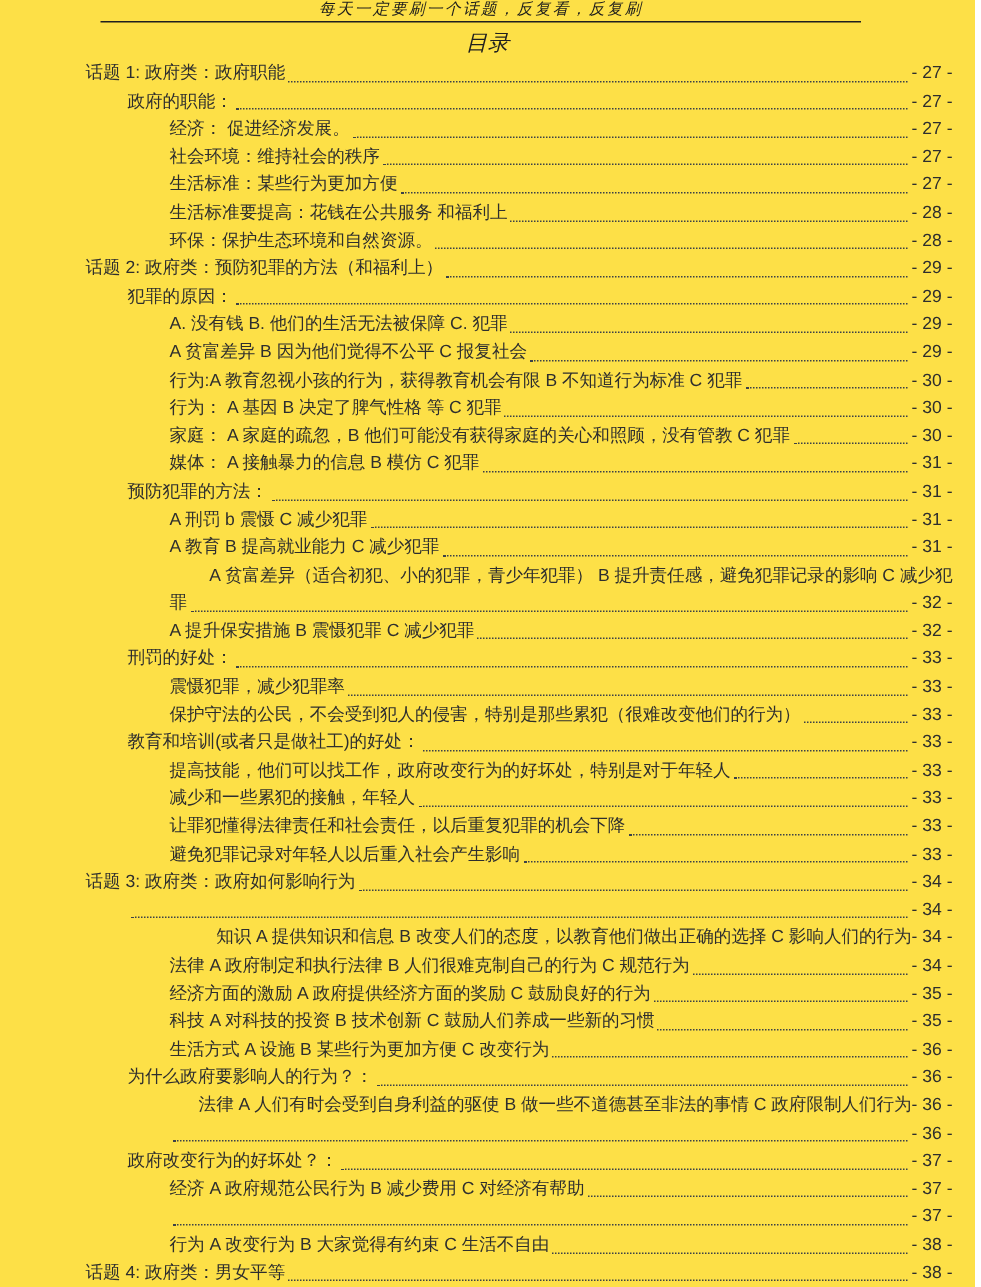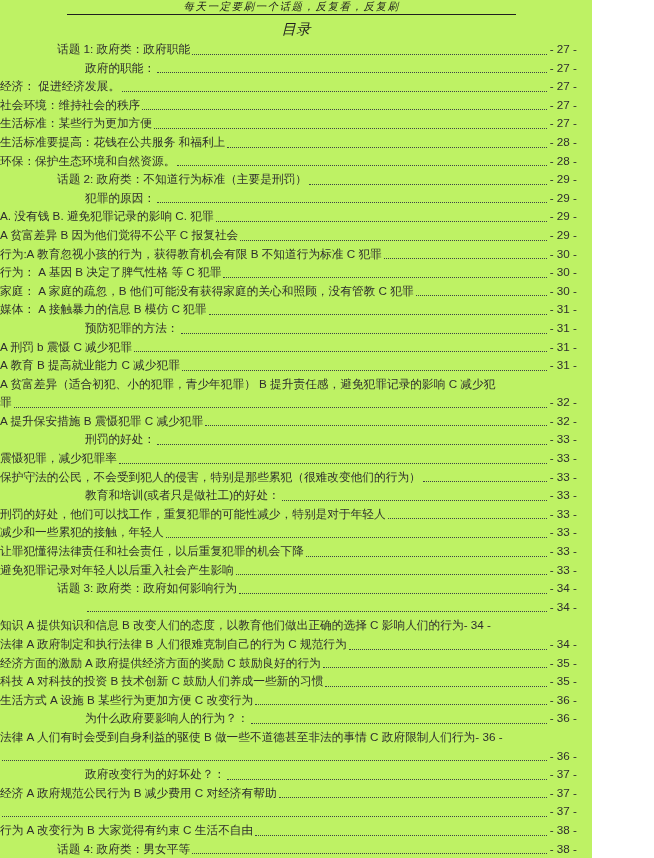--- a/index.html
+++ b/index.html
@@ -1,19 +1,19 @@
 <!DOCTYPE html>
 <html><head>
 <meta charset="utf-8">
 <style>
   html,body{margin:0;padding:0;background:#ffffff;}
   .page{
     position:relative;
-    width:592px;height:858px;
-    background:#bef264;
+    width:650px;height:858px;
+    background:#fde047;
     overflow:hidden;
     font-family:"Liberation Sans","DejaVu Sans",sans-serif;
     color:#2e2e2e;
   }
   .page-header{
     margin:0 76px 0 67px;
     border-bottom:1.5px solid #1f1f1f;
     text-align:center;
     padding-top:1px;
     height:13px;
@@ -43,21 +43,21 @@
     align-items:stretch;
     height:18.6px;
     line-height:18.6px;
     font-size:11.7px;
     padding-right:15px;
     white-space:pre;
     cursor:pointer;
   }
   .lvl0{padding-left:57px;}
   .lvl1{padding-left:85px;align-items:flex-end;}
-  .lvl2{}
+  .lvl2{padding-left:113px;justify-content:flex-end;}
   .toc-text{flex:0 0 auto;color:#2e2e2e;}
   .dots{
     flex:1 1 auto;
     min-width:0;
     border-bottom:1.8px dotted #3c4148;
     margin:0 3px 4px 2px;
     align-self:flex-end;
   }
   .toc-page{flex:0 0 auto;color:#2e2e2e;}
 </style>
@@ -72,39 +72,39 @@
   <div class="toc-title">目录</div>
 
   <div class="toc" id="toc">
       <div class="toc-row lvl0"><span class="toc-text">话题 1: 政府类：政府职能</span><span class="dots"></span><span class="toc-page">- 27 -</span></div>
       <div class="toc-row lvl1"><span class="toc-text">政府的职能：</span><span class="dots"></span><span class="toc-page">- 27 -</span></div>
       <div class="toc-row lvl2"><span class="toc-text">经济： 促进经济发展。</span><span class="dots"></span><span class="toc-page">- 27 -</span></div>
       <div class="toc-row lvl2"><span class="toc-text">社会环境：维持社会的秩序</span><span class="dots"></span><span class="toc-page">- 27 -</span></div>
       <div class="toc-row lvl2"><span class="toc-text">生活标准：某些行为更加方便</span><span class="dots"></span><span class="toc-page">- 27 -</span></div>
       <div class="toc-row lvl2"><span class="toc-text">生活标准要提高：花钱在公共服务 和福利上</span><span class="dots"></span><span class="toc-page">- 28 -</span></div>
       <div class="toc-row lvl2"><span class="toc-text">环保：保护生态环境和自然资源。</span><span class="dots"></span><span class="toc-page">- 28 -</span></div>
-      <div class="toc-row lvl0"><span class="toc-text">话题 2: 政府类：不知道行为标准（主要是刑罚）</span><span class="dots"></span><span class="toc-page">- 29 -</span></div>
+      <div class="toc-row lvl0"><span class="toc-text">话题 2: 政府类：预防犯罪的方法（和福利上）</span><span class="dots"></span><span class="toc-page">- 29 -</span></div>
       <div class="toc-row lvl1"><span class="toc-text">犯罪的原因：</span><span class="dots"></span><span class="toc-page">- 29 -</span></div>
-      <div class="toc-row lvl2"><span class="toc-text">A. 没有钱 B. 避免犯罪记录的影响 C. 犯罪</span><span class="dots"></span><span class="toc-page">- 29 -</span></div>
+      <div class="toc-row lvl2"><span class="toc-text">A. 没有钱 B. 他们的生活无法被保障 C. 犯罪</span><span class="dots"></span><span class="toc-page">- 29 -</span></div>
       <div class="toc-row lvl2"><span class="toc-text">A 贫富差异 B 因为他们觉得不公平 C 报复社会</span><span class="dots"></span><span class="toc-page">- 29 -</span></div>
       <div class="toc-row lvl2"><span class="toc-text">行为:A 教育忽视小孩的行为，获得教育机会有限 B 不知道行为标准 C 犯罪</span><span class="dots"></span><span class="toc-page">- 30 -</span></div>
       <div class="toc-row lvl2"><span class="toc-text">行为： A 基因 B 决定了脾气性格 等 C 犯罪</span><span class="dots"></span><span class="toc-page">- 30 -</span></div>
       <div class="toc-row lvl2"><span class="toc-text">家庭： A 家庭的疏忽，B 他们可能没有获得家庭的关心和照顾，没有管教 C 犯罪</span><span class="dots"></span><span class="toc-page">- 30 -</span></div>
       <div class="toc-row lvl2"><span class="toc-text">媒体： A 接触暴力的信息 B 模仿 C 犯罪</span><span class="dots"></span><span class="toc-page">- 31 -</span></div>
       <div class="toc-row lvl1"><span class="toc-text">预防犯罪的方法：</span><span class="dots"></span><span class="toc-page">- 31 -</span></div>
       <div class="toc-row lvl2"><span class="toc-text">A 刑罚 b 震慑 C 减少犯罪</span><span class="dots"></span><span class="toc-page">- 31 -</span></div>
       <div class="toc-row lvl2"><span class="toc-text">A 教育 B 提高就业能力 C 减少犯罪</span><span class="dots"></span><span class="toc-page">- 31 -</span></div>
       <div class="toc-row lvl2 no-dots"><span class="toc-text">A 贫富差异（适合初犯、小的犯罪，青少年犯罪） B 提升责任感，避免犯罪记录的影响 C 减少犯</span></div>
       <div class="toc-row lvl2"><span class="toc-text">罪</span><span class="dots"></span><span class="toc-page">- 32 -</span></div>
       <div class="toc-row lvl2"><span class="toc-text">A 提升保安措施 B 震慑犯罪 C 减少犯罪</span><span class="dots"></span><span class="toc-page">- 32 -</span></div>
       <div class="toc-row lvl1"><span class="toc-text">刑罚的好处：</span><span class="dots"></span><span class="toc-page">- 33 -</span></div>
       <div class="toc-row lvl2"><span class="toc-text">震慑犯罪，减少犯罪率</span><span class="dots"></span><span class="toc-page">- 33 -</span></div>
       <div class="toc-row lvl2"><span class="toc-text">保护守法的公民，不会受到犯人的侵害，特别是那些累犯（很难改变他们的行为）</span><span class="dots"></span><span class="toc-page">- 33 -</span></div>
       <div class="toc-row lvl1"><span class="toc-text">教育和培训(或者只是做社工)的好处：</span><span class="dots"></span><span class="toc-page">- 33 -</span></div>
-      <div class="toc-row lvl2"><span class="toc-text">刑罚的好处，他们可以找工作，重复犯罪的可能性减少，特别是对于年轻人</span><span class="dots"></span><span class="toc-page">- 33 -</span></div>
+      <div class="toc-row lvl2"><span class="toc-text">提高技能，他们可以找工作，政府改变行为的好坏处，特别是对于年轻人</span><span class="dots"></span><span class="toc-page">- 33 -</span></div>
       <div class="toc-row lvl2"><span class="toc-text">减少和一些累犯的接触，年轻人</span><span class="dots"></span><span class="toc-page">- 33 -</span></div>
       <div class="toc-row lvl2"><span class="toc-text">让罪犯懂得法律责任和社会责任，以后重复犯罪的机会下降</span><span class="dots"></span><span class="toc-page">- 33 -</span></div>
       <div class="toc-row lvl2"><span class="toc-text">避免犯罪记录对年轻人以后重入社会产生影响</span><span class="dots"></span><span class="toc-page">- 33 -</span></div>
       <div class="toc-row lvl0"><span class="toc-text">话题 3: 政府类：政府如何影响行为</span><span class="dots"></span><span class="toc-page">- 34 -</span></div>
       <div class="toc-row lvl1"><span class="dots"></span><span class="toc-page">- 34 -</span></div>
       <div class="toc-row lvl2 no-dots"><span class="toc-text">知识 A 提供知识和信息 B 改变人们的态度，以教育他们做出正确的选择 C 影响人们的行为</span><span class="toc-page">- 34 -</span></div>
       <div class="toc-row lvl2"><span class="toc-text">法律 A 政府制定和执行法律 B 人们很难克制自己的行为 C 规范行为</span><span class="dots"></span><span class="toc-page">- 34 -</span></div>
       <div class="toc-row lvl2"><span class="toc-text">经济方面的激励 A 政府提供经济方面的奖励 C 鼓励良好的行为</span><span class="dots"></span><span class="toc-page">- 35 -</span></div>
       <div class="toc-row lvl2"><span class="toc-text">科技 A 对科技的投资 B 技术创新 C 鼓励人们养成一些新的习惯</span><span class="dots"></span><span class="toc-page">- 35 -</span></div>
       <div class="toc-row lvl2"><span class="toc-text">生活方式 A 设施 B 某些行为更加方便 C 改变行为</span><span class="dots"></span><span class="toc-page">- 36 -</span></div>

